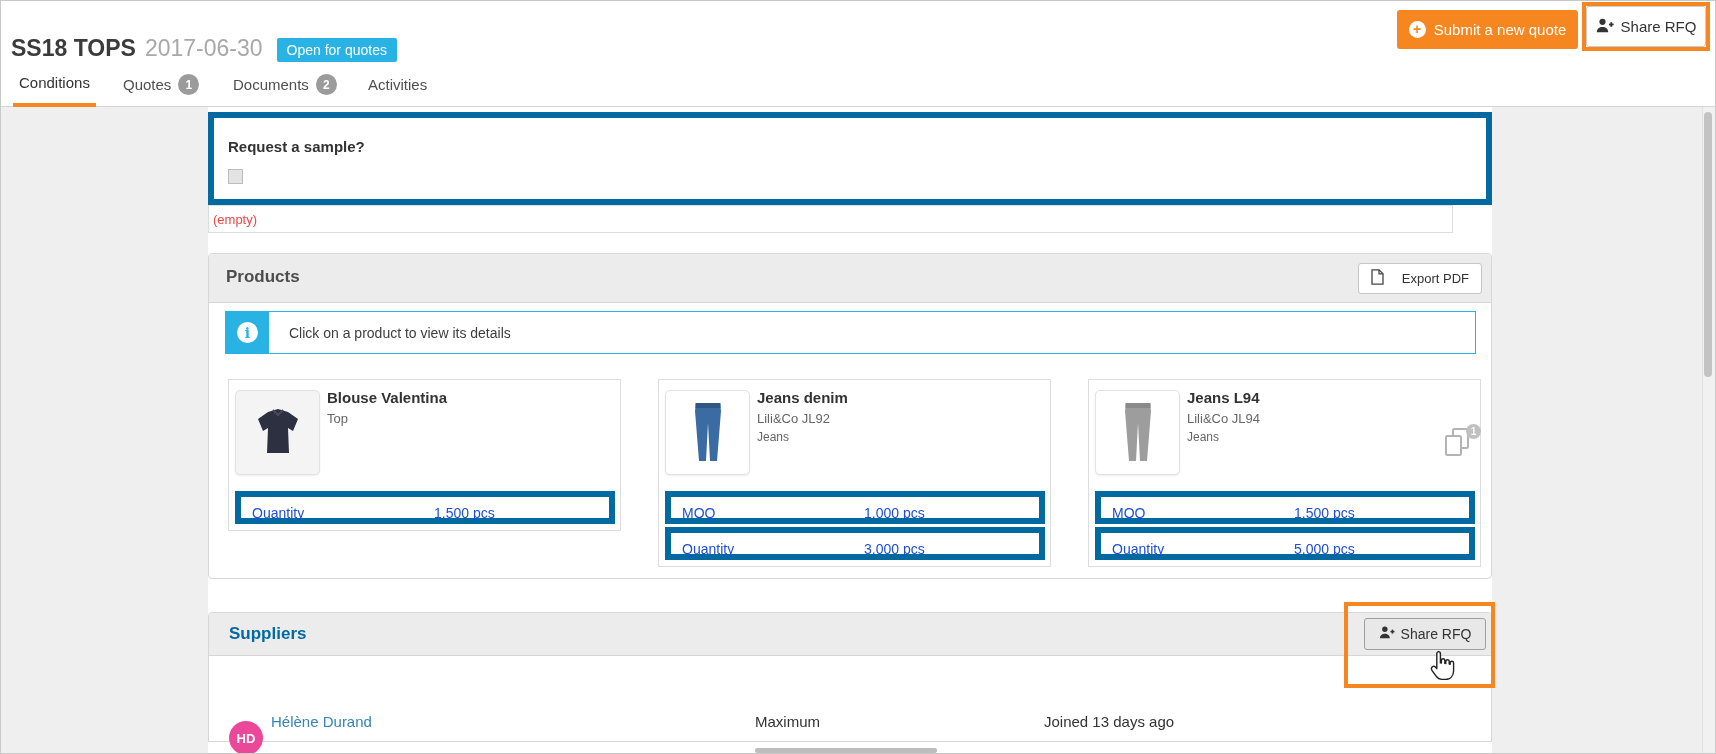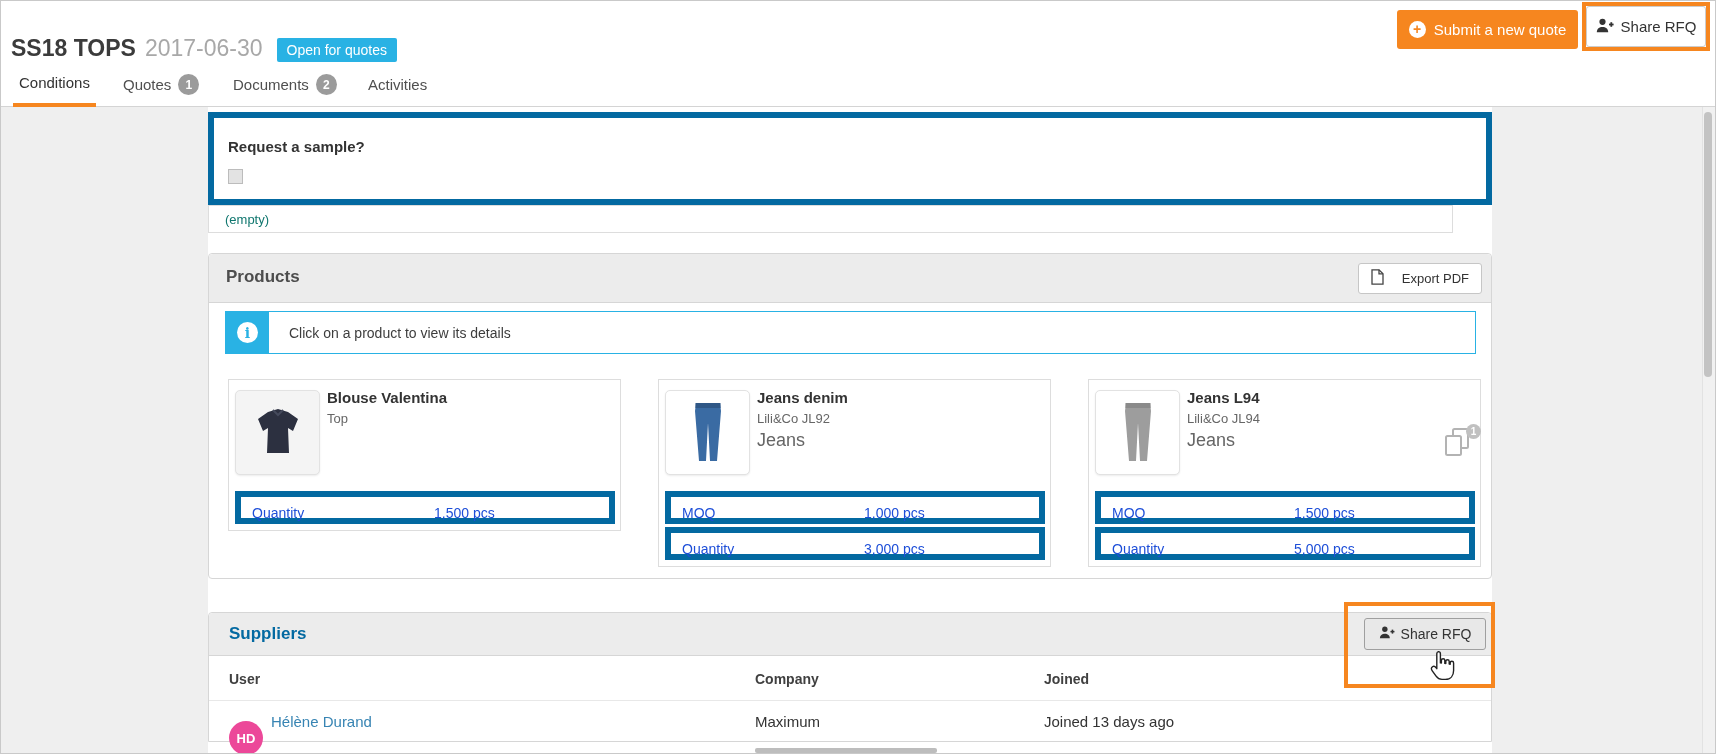--- a/index.html
+++ b/index.html
@@ -29,40 +29,40 @@
   .cnt{width:21px;height:21px;border-radius:50%;background:#9b9b9b;color:#fff;font-size:12px;font-weight:bold;display:flex;align-items:center;justify-content:center}
 
   
   .bgarea{position:absolute;left:0;top:107px;width:1716px;height:647px;background:#efefef}
   .col{position:absolute;left:208px;top:107px;width:1284px;height:647px;background:#fff}
 
   
   .reqbox{position:absolute;left:208px;top:112px;width:1284px;height:93px;background:#fff;border:6px solid #0369a1}
   .reqlabel{position:absolute;left:14px;top:20px;font-size:15px;font-weight:bold;color:#333}
   .checkbox{position:absolute;left:14px;top:51px;width:15px;height:15px;background:#e3e3e3;border:1px solid #bcbcbc}
-  .emptyrow{position:absolute;left:208px;top:205px;width:1245px;height:28px;background:#fff;border:1px solid #ddd;display:flex;align-items:center;padding-left:16px;font-size:13px;color:#0f766e}
+  .emptyrow{position:absolute;left:208px;top:205px;width:1245px;height:28px;background:#fff;border:1px solid #ddd;display:flex;align-items:center;padding-left:4px;font-size:13px;color:#ef4444}
 
   
   .panel{position:absolute;background:#fff;border:1px solid #d6d6d6;border-radius:4px}
   .products{left:208px;top:253px;width:1284px;height:326px}
   .phead{position:absolute;left:0;top:0;width:100%;height:49px;background:#ececec;border-bottom:1px solid #d6d6d6;border-radius:4px 4px 0 0}
   .ptitle{position:absolute;left:17px;top:13px;font-size:17px;font-weight:bold;color:#4d4d4d}
   .export{position:absolute;right:9px;top:9px;height:31px;padding:0 12px;background:#fff;border:1px solid #c6c6c6;border-radius:3px;font-size:13px;color:#333;display:flex;align-items:center;gap:18px}
   .banner{position:absolute;left:16px;top:57px;width:1251px;height:43px;border:1px solid #29b2e4;background:#fff}
   .bicon{position:absolute;left:0;top:0;width:43px;height:41px;background:#29b2e4;display:flex;align-items:center;justify-content:center}
   .icircle{width:21px;height:21px;border-radius:50%;background:#fff;color:#29b2e4;font-weight:bold;font-size:14px;display:flex;align-items:center;justify-content:center;font-family:"DejaVu Serif",serif}
   .btext{position:absolute;left:63px;top:0;height:41px;display:flex;align-items:center;font-size:14px;color:#3d3d3d}
 
   .card{position:absolute;top:125px;width:393px;background:#fff;border:1px solid #ddd;cursor:pointer}
   .card1{left:19px;height:152px}.card2{left:449px;height:188px}.card3{left:879px;height:188px}
   .thumb{position:absolute;left:6px;top:10px;width:85px;height:85px;border:1px solid #e2e2e2;border-radius:5px;display:flex;align-items:center;justify-content:center;box-shadow:0 1px 2px rgba(0,0,0,.08);overflow:hidden}
   .t-blouse{background:#f4f4f4}.t-jeans{background:#fff}
   .cname{position:absolute;left:98px;top:9px;font-size:15px;font-weight:bold;color:#333}
   .csub1{position:absolute;left:98px;top:31px;font-size:13px;color:#666}
-  .csub2{position:absolute;left:98px;top:50px;font-size:18px;color:#666}
+  .csub2{position:absolute;left:98px;top:50px;font-size:12px;color:#666}
   .crow{position:absolute;left:6px;width:380px;height:33px;border:6px solid #0369a1;font-size:14px;color:#1d4ed8}
   .crow .lab{position:absolute;left:11px;top:0;height:31px;display:flex;align-items:center}
   .crow .val{position:absolute;left:193px;top:0;height:31px;display:flex;align-items:center}
   .r1{top:111px}.r2{top:147px}
   .linked{position:absolute;left:352px;top:46px;width:40px;height:40px}
   .lbadge{position:absolute;right:0;top:-2px;width:15px;height:15px;border-radius:50%;background:#c0c0c0;color:#fff;font-size:10px;font-weight:bold;display:flex;align-items:center;justify-content:center}
 
   
   .suppliers{left:208px;top:612px;width:1284px;height:130px;border-radius:4px 4px 0 0}
   .shead{position:absolute;left:0;top:0;width:100%;height:43px;background:#ececec;border-bottom:1px solid #d6d6d6;border-radius:4px 4px 0 0}
@@ -226,25 +226,20 @@
     <button class="btn share-bottom">
       <span><svg width="16" height="13" viewBox="0 0 18 15">
             <circle cx="6.5" cy="3.8" r="3.1" fill="#333"></circle>
             <path d="M.8 14.2c0-3.6 2.5-5.3 5.7-5.3s5.7 1.7 5.7 5.3z" fill="#333"></path>
             <rect x="13" y="5.6" width="4.6" height="1.8" fill="#333"></rect>
             <rect x="14.4" y="4.2" width="1.8" height="4.6" fill="#333"></rect>
           </svg></span>
       <span>Share RFQ</span>
     </button>
   </div>
-  <div class="scols">
-    <span class="scol p-user">User</span>
-    <span class="scol p-company">Company</span>
-    <span class="scol p-joined">Joined</span>
-  </div>
   <div class="srow">
     <span class="avatar">HD</span>
     <span class="scell sname">Hélène Durand</span>
     <span class="scell p-company">Maximum</span>
     <span class="scell p-joined">Joined 13 days ago</span>
   </div>
 </section>
 
 <div class="annot annot2"></div>
 

